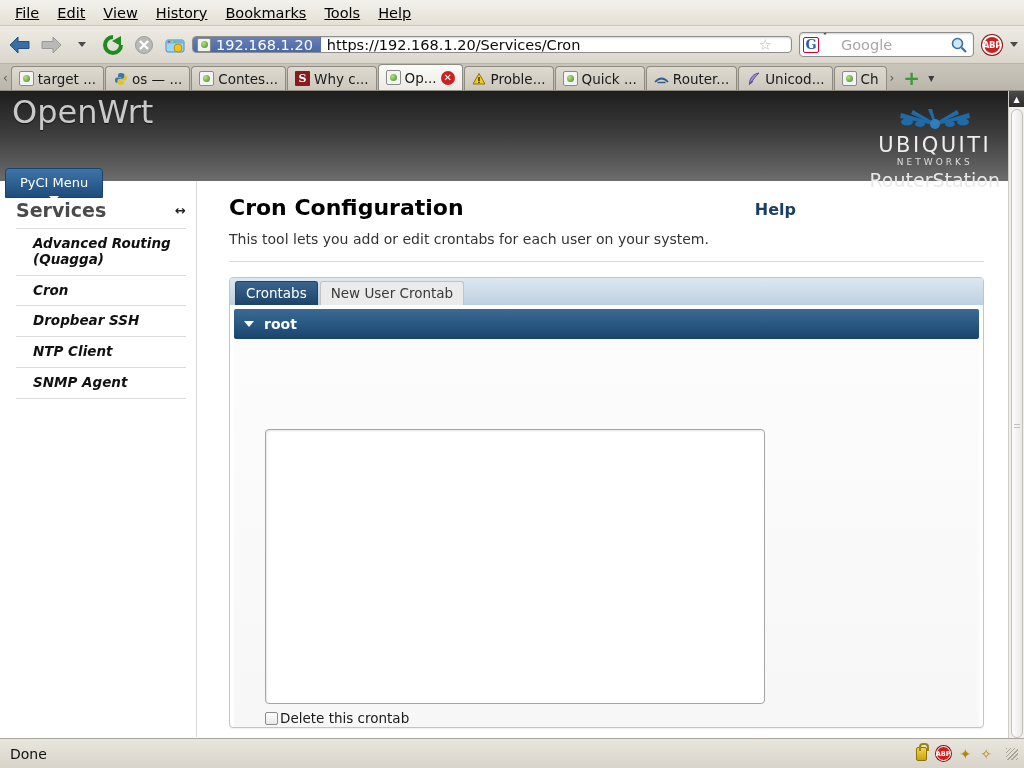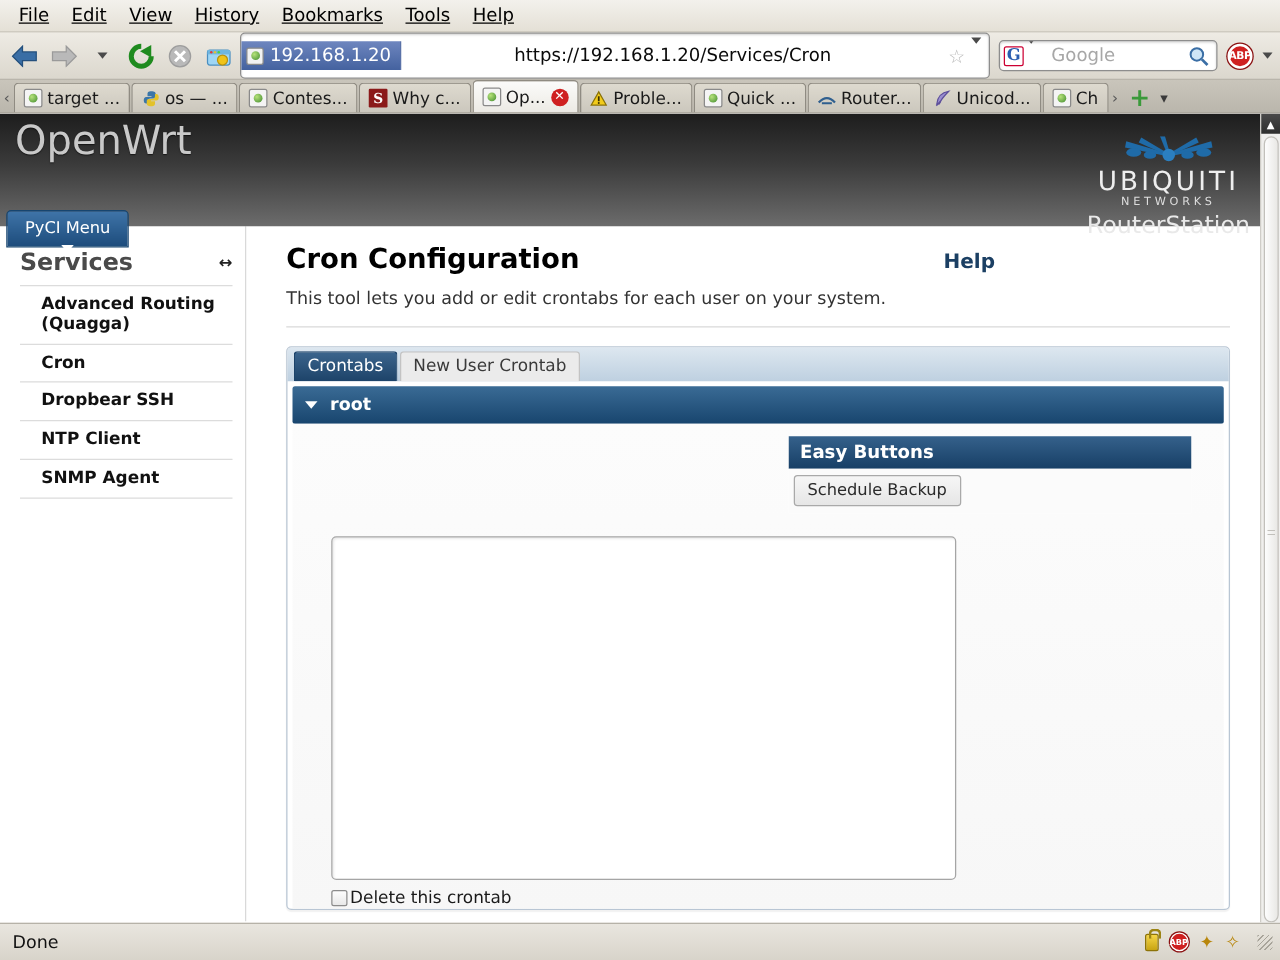--- a/index.html
+++ b/index.html
@@ -37,29 +37,28 @@
   .navbtn { width: 28px; height: 28px; display:flex; align-items:center; justify-content:center; }
   .backsvg, .fwdsvg { display:block; }
   .dropcaret {
     width: 0; height: 0;
     border-left: 4px solid transparent;
     border-right: 4px solid transparent;
     border-top: 5px solid #4a4a4a;
   }
   .urlbar {
     flex: 1 1 auto;
-    height: 37px;
+    height: 17px;
     background: #ffffff;
     border: 1px solid #8d8d8d;
     border-radius: 4px;
     display: flex; align-items: center;
     box-shadow: inset 0 1px 2px rgba(0,0,0,.18);
     overflow: hidden;
     min-width: 0;
-    text-align: center;
   }
   .identity {
     background: linear-gradient(#6e86bf, #44629f);
     color: #ffffff;
     height: 23px;
     display: flex; align-items: center; gap: 5px;
     padding: 0 7px 0 4px;
     font-size: 14.5px;
     white-space: nowrap;
     border-right: 1px solid #5a72a8;
@@ -243,20 +242,21 @@
     display: flex; align-items: center; justify-content: space-between;
     font-size: 19px; font-weight: bold; color: #4a4a4a;
     padding-bottom: 7px;
   }
   .sb-collapse { font-size: 13px; color: #222; font-weight: bold; }
   .sb-item {
     border-top: 1px solid #dcdcdc;
     padding: 7px 0 7px 17px;
     font-size: 13.5px; font-weight: bold; color: #111;
     line-height: 1.17;
+    font-style: italic;
   }
   .sb-item:last-child { border-bottom: 1px solid #dcdcdc; }
 
   
   .content { flex: 1 1 auto; padding: 14px 24px 0 32px; min-width:0;}
   .c-titlerow { display: flex; align-items: baseline; }
   .c-title { font-size: 22px; font-weight: bold; color: #000; flex: 1 1 auto; }
   .c-help { font-size: 16px; font-weight: bold; color: #1b3f63; padding-right: 188px; }
   .c-desc { font-size: 14px; color: #333; margin-top: 11px; }
   .c-rule { border-top: 1px solid #d9d9d9; margin-top: 14px; }
@@ -614,26 +614,20 @@
               </div>
             </div>
 
             <div class="acc-head">
               <span class="acc-caret"></span>
               <span>root</span>
             </div>
 
             <div class="acc-body">
 
-              <div class="easybox">
-                <div class="easy-head">Easy Buttons</div>
-                <div class="easy-body">
-                  <span class="easy-btn">Schedule Backup</span>
-                </div>
-              </div>
 
               <div class="cronarea"></div>
 
               <div class="delrow">
                 <span class="cbox"></span>
                 <span>Delete this crontab</span>
               </div>
 
             </div>
           </div>

